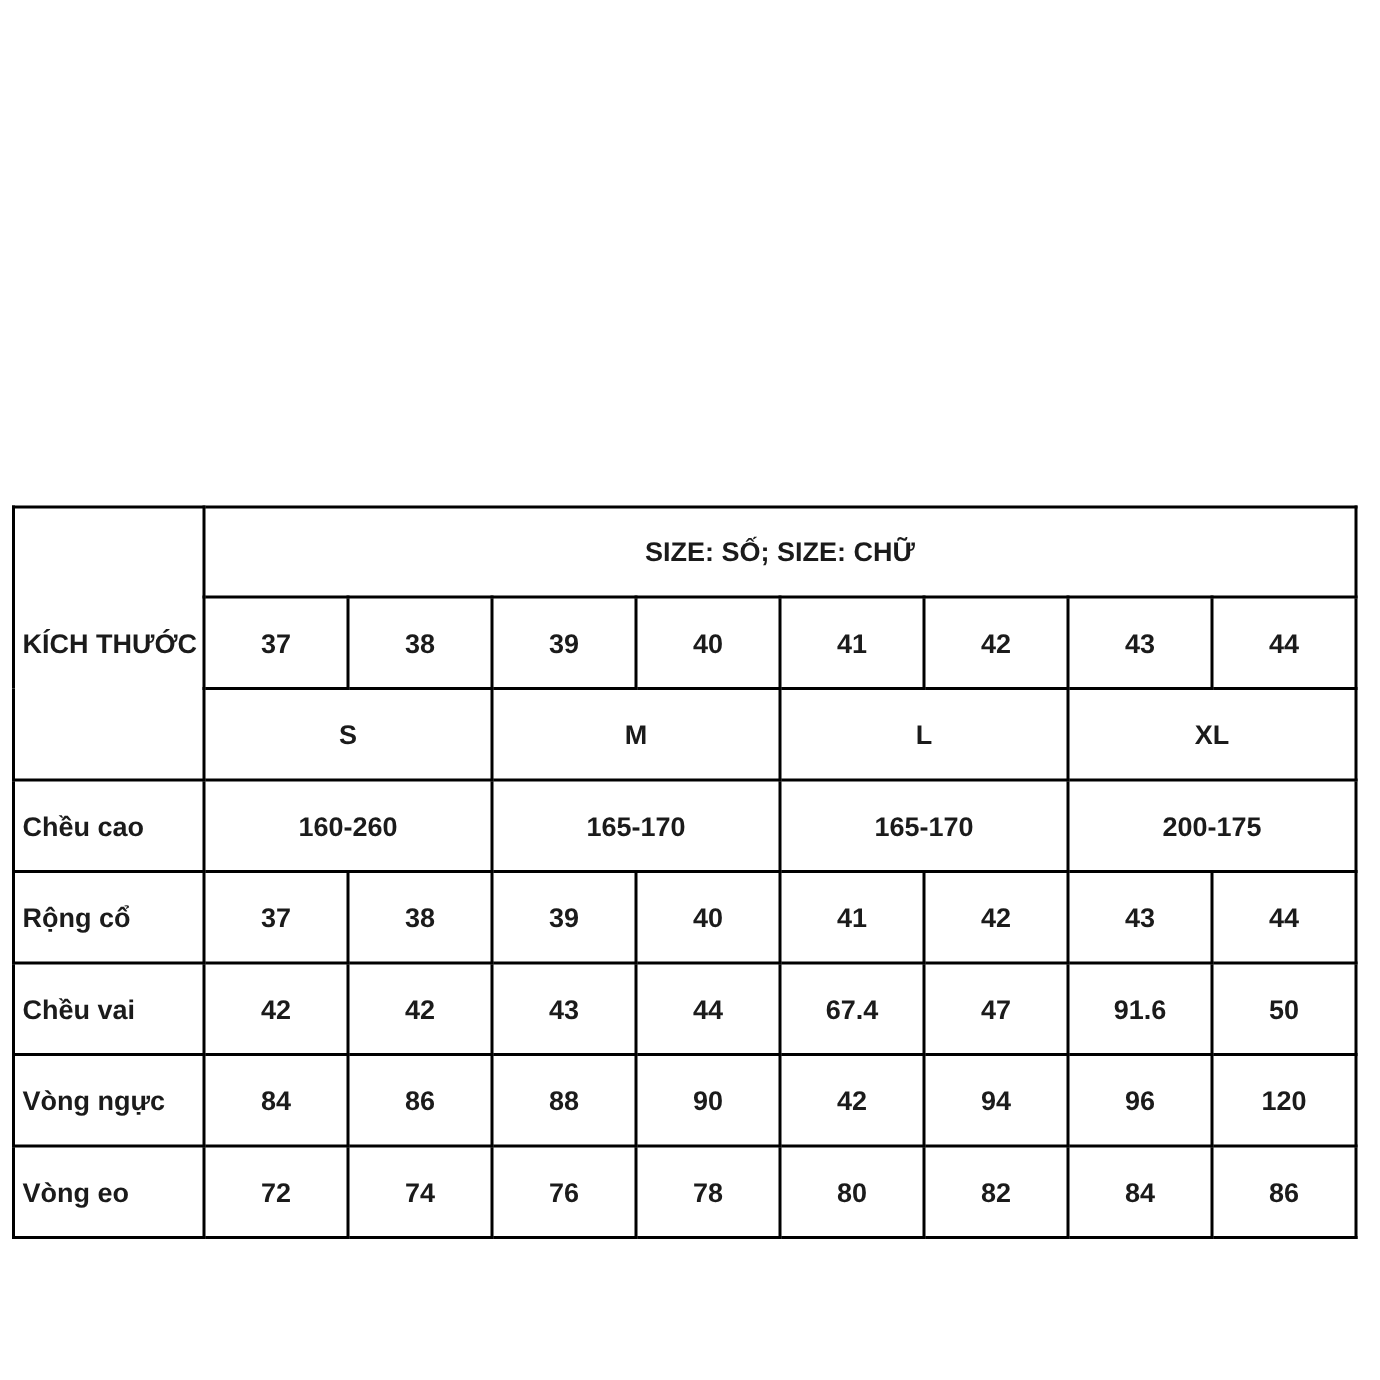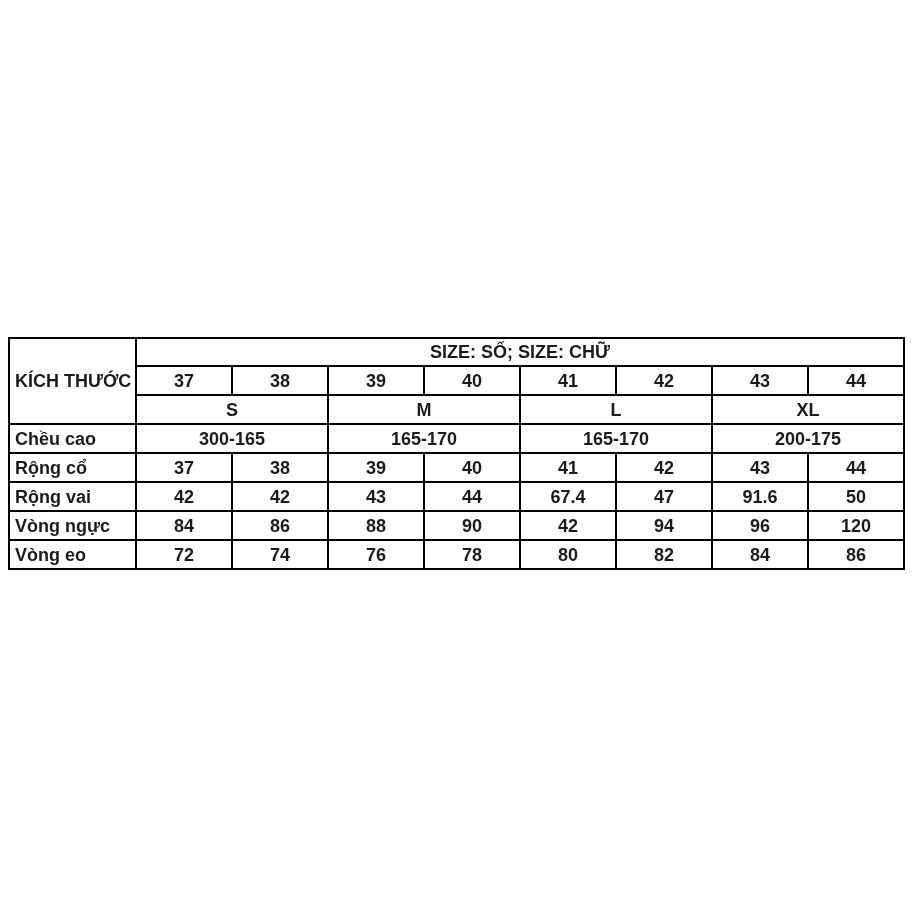--- a/index.html
+++ b/index.html
@@ -22,21 +22,21 @@
     border-collapse: collapse;
     table-layout: fixed;
   }
   table.size-table td, table.size-table th {
     border: 2px solid #000000;
     font-weight: 700;
     font-size: 18px;
     text-align: center;
     vertical-align: middle;
     height: 27px;
-    padding: 0;
+    padding: 16px;
     line-height: 1;
     white-space: nowrap;
     overflow: hidden;
   }
   table.size-table th.corner-cell,
   table.size-table td.row-label-cell {
     text-align: left;
     padding-left: 5px;
   }
   table.size-table td.header-cell {
@@ -74,38 +74,38 @@
       <td>44</td>
     </tr>
     <tr>
       <td colspan="2">S</td>
       <td colspan="2">M</td>
       <td colspan="2">L</td>
       <td colspan="2">XL</td>
     </tr>
     <tr>
       <td class="row-label-cell">Chều cao</td>
-      <td colspan="2">300-165</td>
+      <td colspan="2">160-260</td>
       <td colspan="2">165-170</td>
       <td colspan="2">165-170</td>
       <td colspan="2">200-175</td>
     </tr>
     <tr>
       <td class="row-label-cell">Rộng cổ</td>
       <td>37</td>
       <td>38</td>
       <td>39</td>
       <td>40</td>
       <td>41</td>
       <td>42</td>
       <td>43</td>
       <td>44</td>
     </tr>
     <tr>
-      <td class="row-label-cell">Rộng vai</td>
+      <td class="row-label-cell">Chều vai</td>
       <td>42</td>
       <td>42</td>
       <td>43</td>
       <td>44</td>
       <td>67.4</td>
       <td>47</td>
       <td>91.6</td>
       <td>50</td>
     </tr>
     <tr>

